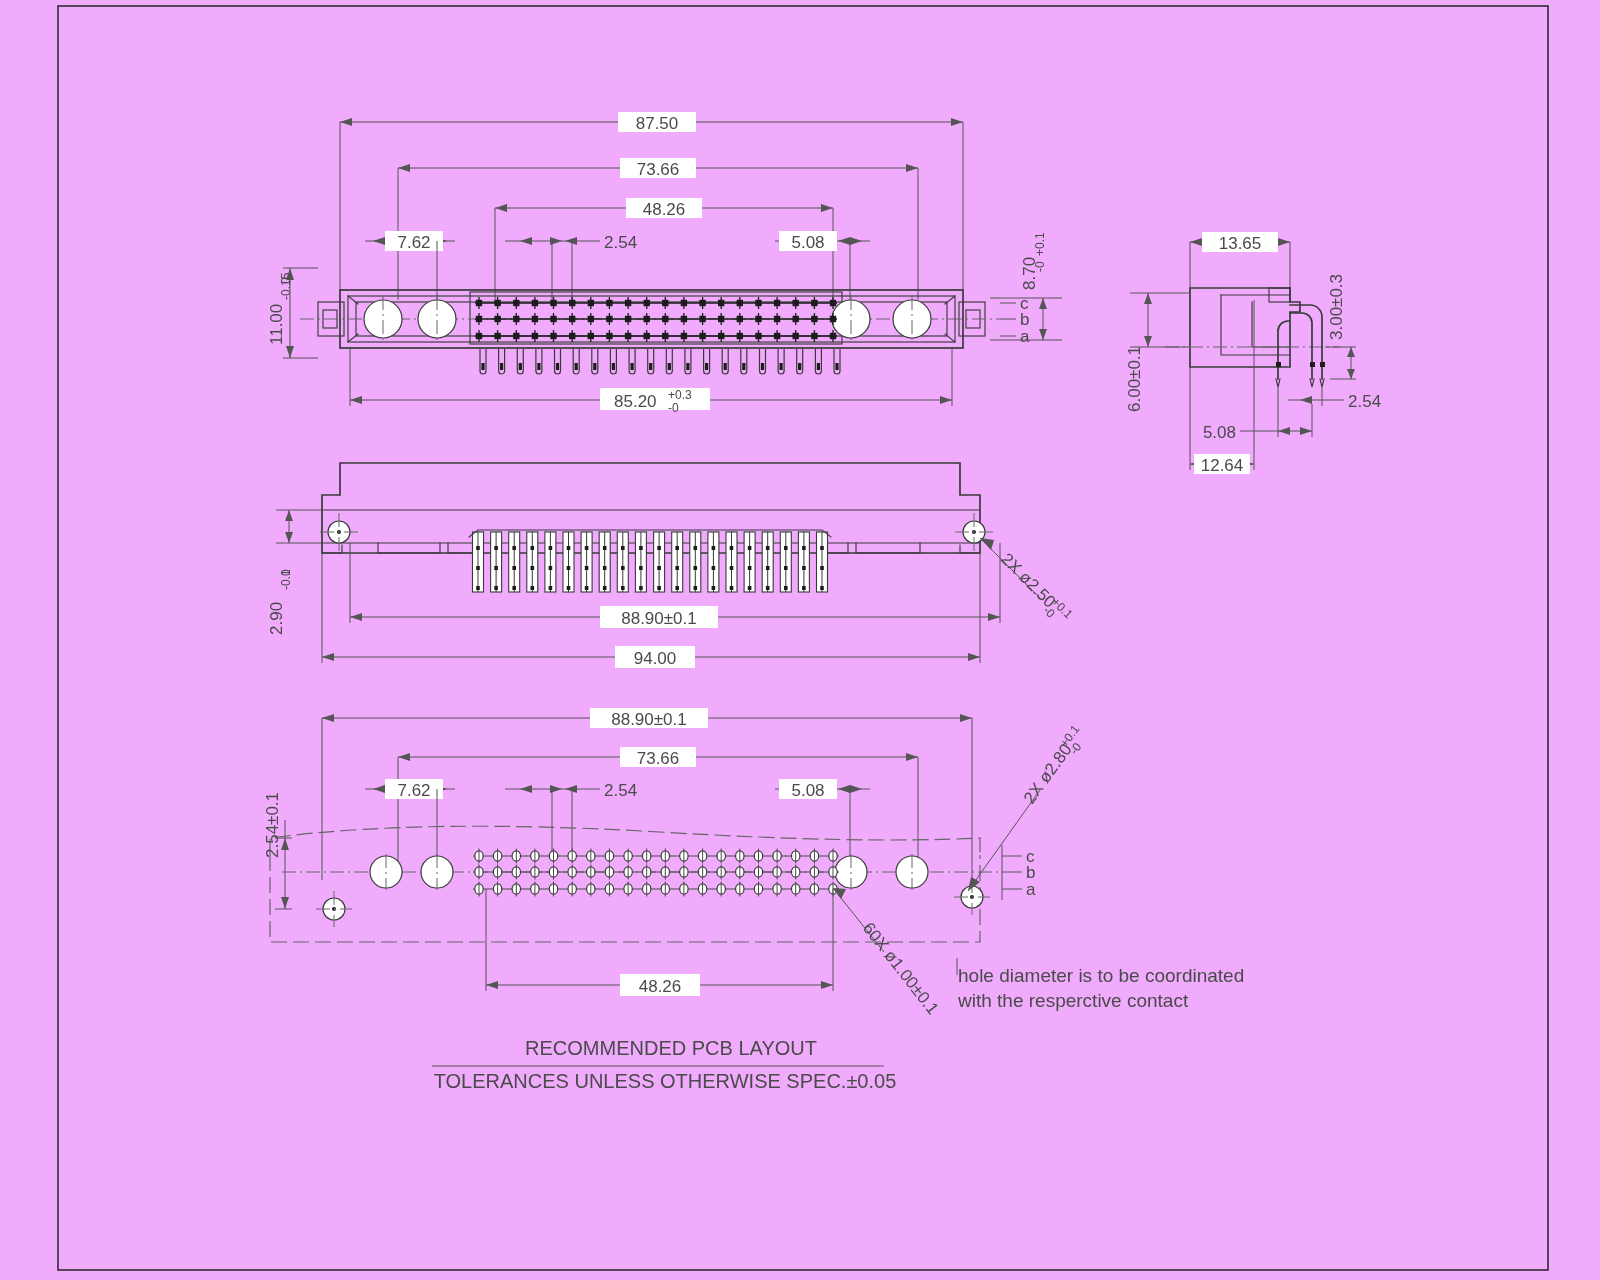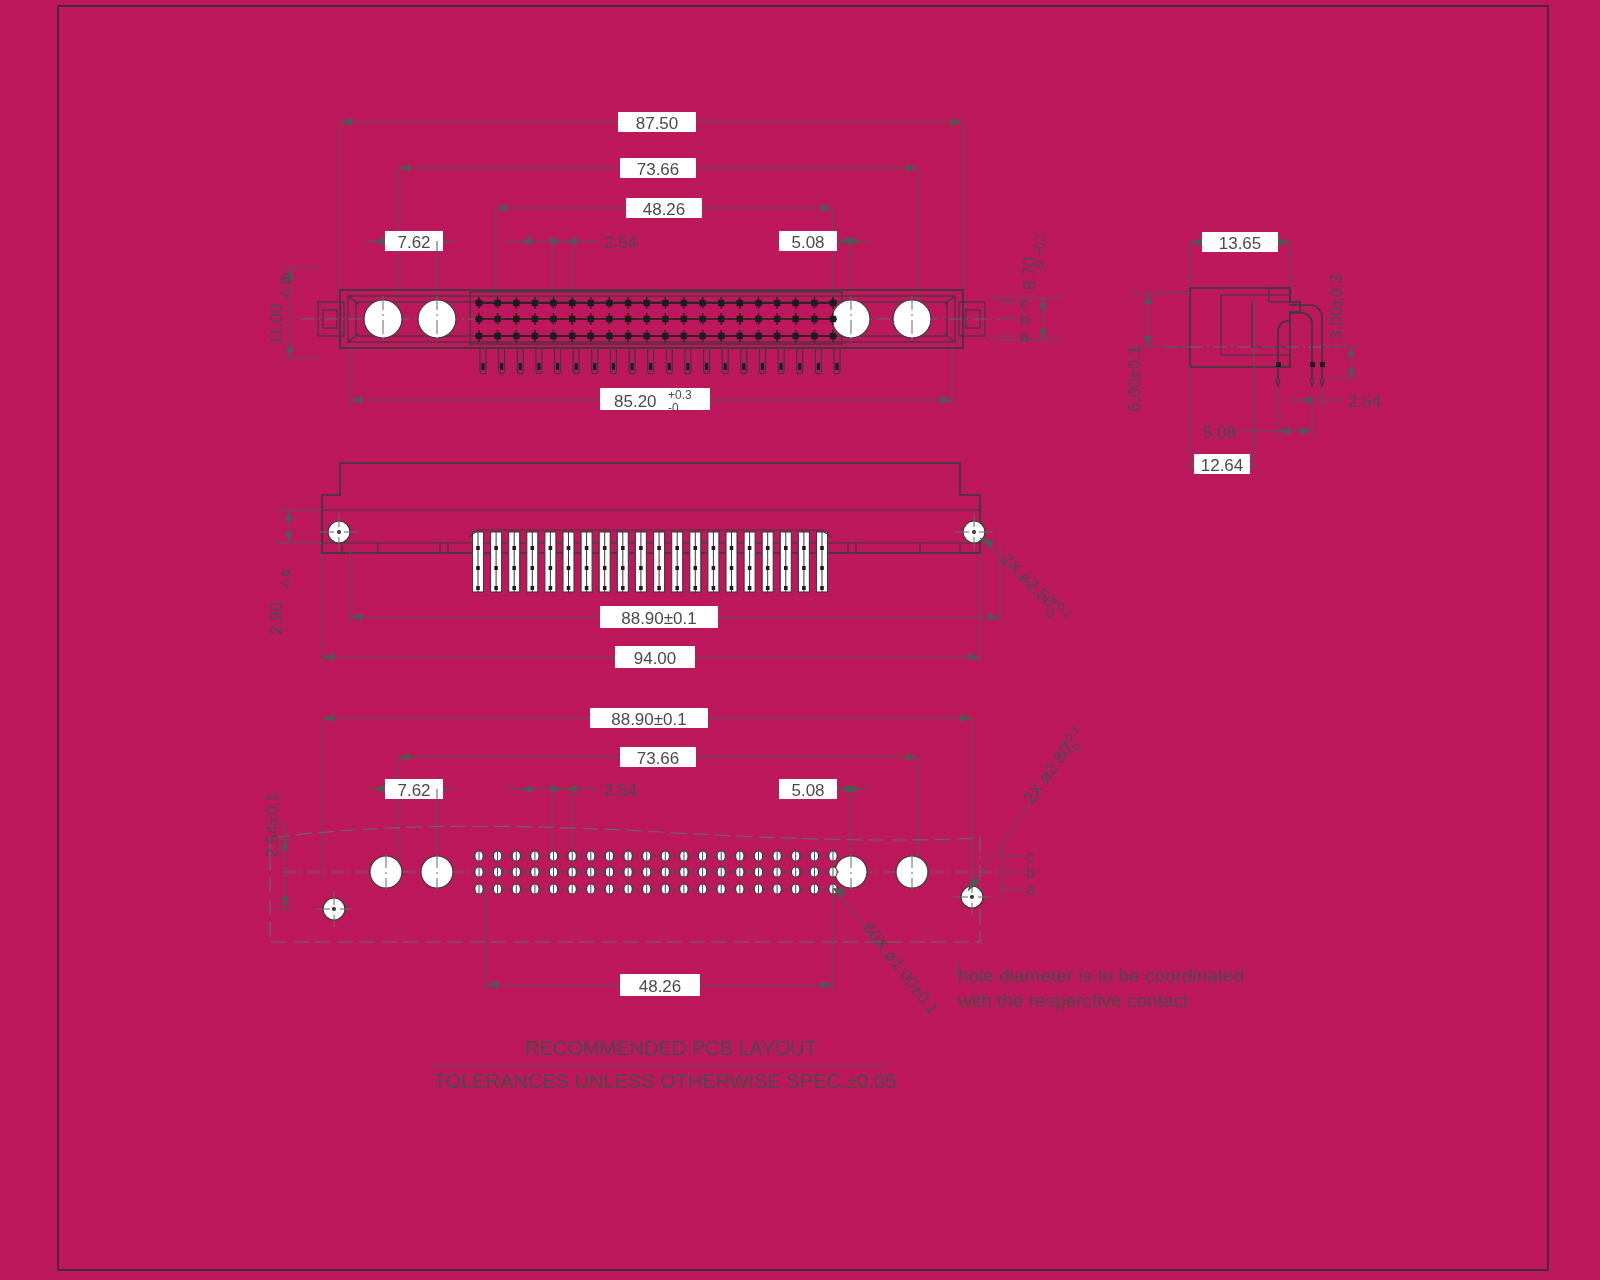--- a/index.html
+++ b/index.html
@@ -1,17 +1,17 @@
 <!DOCTYPE html>
 <html><head>
 <meta charset="utf-8">
 <style>
   html,body{margin:0;padding:0;background:#fff;}
   body{width:1600px;height:1280px;font-family:"Liberation Sans",sans-serif;}
-  #sheet{position:relative;width:1600px;height:1280px;background:#be185d;}
+  #sheet{position:relative;width:1600px;height:1280px;background:#f0abfc;}
   svg{display:block;}
   .ln{stroke:#3a3a3a;stroke-width:1.15;fill:none;stroke-linecap:square;}
   .ln2{stroke:#3a3a3a;stroke-width:1.7;fill:none;stroke-linecap:square;}
   .thin{stroke:#555;stroke-width:1;fill:none;}
   .dim{stroke:#555;stroke-width:1;fill:none;}
   .ctr{stroke:#666;stroke-width:1;fill:none;stroke-dasharray:14 4 2 4;}
   .dash{stroke:#666;stroke-width:1.2;fill:none;stroke-dasharray:16 6;}
   .pin{fill:#1d1d1d;}
   .hole{stroke:#3a3a3a;stroke-width:1.2;fill:#fff;}
   .wht{fill:#ffffff;}

